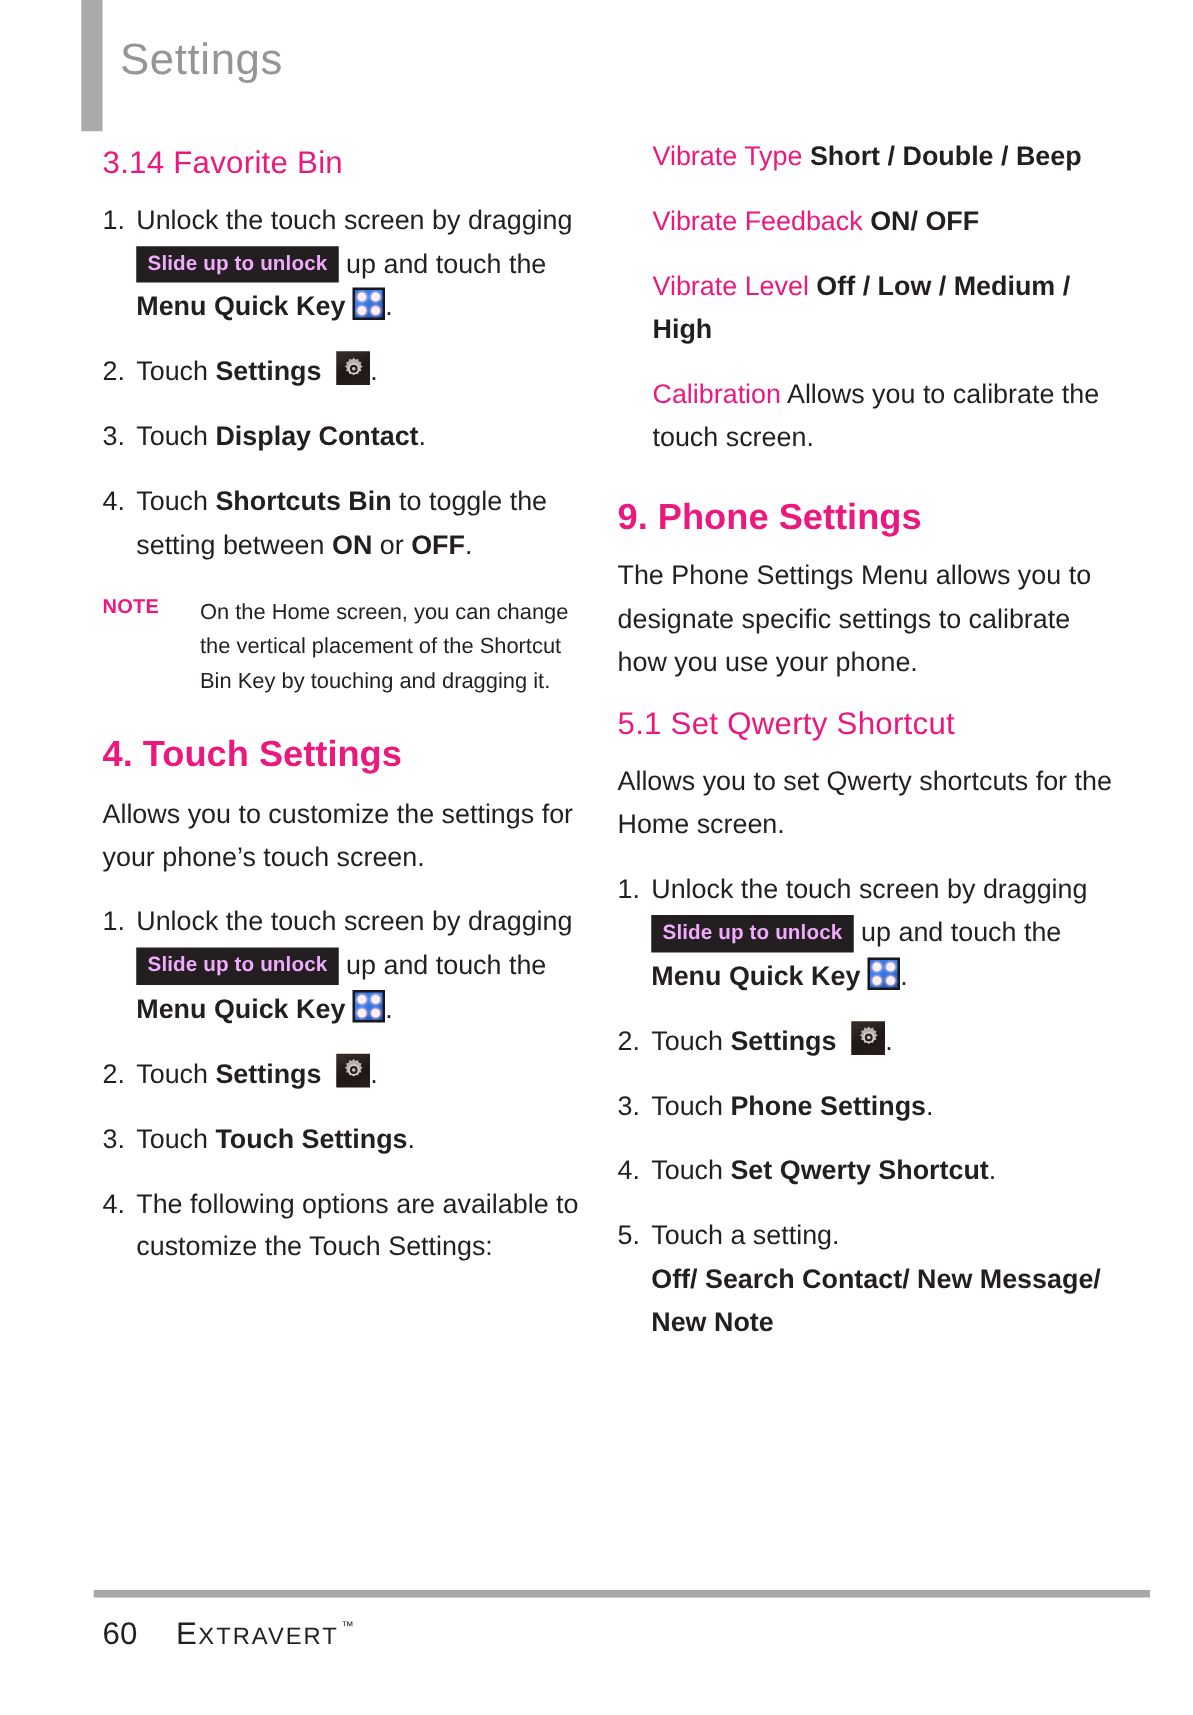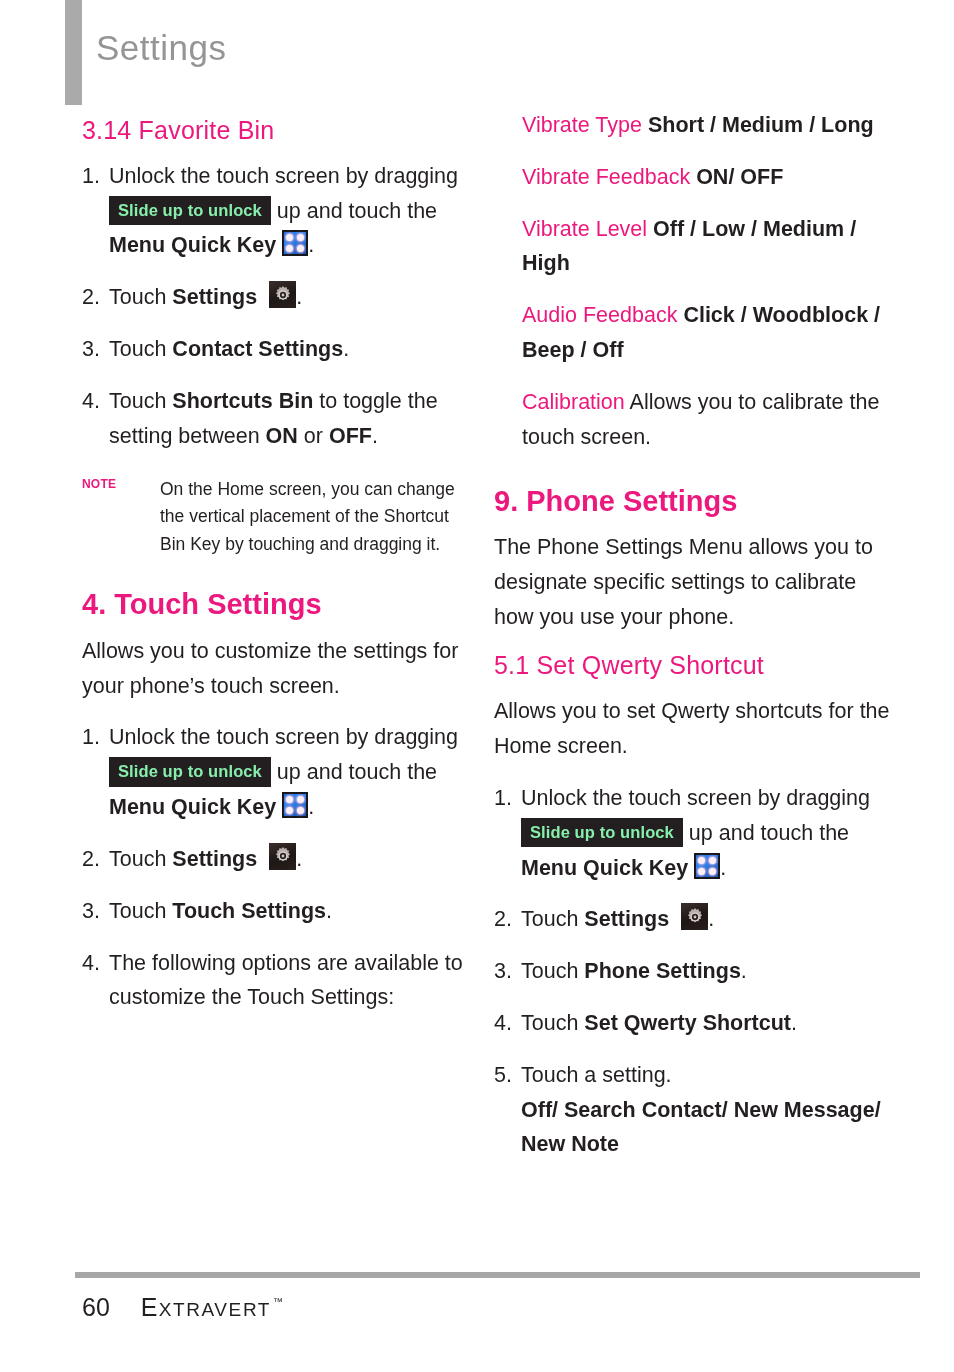--- a/index.html
+++ b/index.html
@@ -106,21 +106,21 @@
     margin: 22px 0 0 0;
     padding-left: 78px;
     min-height: 20px;
   }
   .note-label {
     position: absolute;
     left: 0;
     top: 1px;
     color: #ec187e;
     font-weight: 700;
-    font-size: 12px;
+    font-size: 16px;
     letter-spacing: 0.2px;
   }
   .note-text {
     font-size: 17.5px;
     line-height: 1.58;
     color: #231f20;
   }
 
   
   .opt-list {
@@ -143,21 +143,21 @@
   }
   .opt.indented {
     padding-left: 28px;
     text-indent: 0;
   }
 
   
   .badge-unlock {
     display: inline-block;
     background: #231f20;
-    color: #86efac;
+    color: #f0abfc;
     font-size: 16.5px;
     font-weight: 700;
     line-height: 1;
     padding: 6px 9px 7px 9px;
     vertical-align: 2px;
     white-space: nowrap;
     letter-spacing: 0.1px;
   }
   .icon-inline {
     display: inline-block;
@@ -284,21 +284,21 @@
       <span class="num">2.</span><span>Touch </span><span class="b">Settings</span>&nbsp;&nbsp;<span class="icon-inline ico-gear"><svg width="21" height="21" viewBox="0 0 24 24">
             <g fill="#b9b0aa">
               <path d="M12 1.8l1.6 2.0 2.4-.9.6 2.5 2.5.6-.9 2.4 2.0 1.6-2.0 1.6.9 2.4-2.5.6-.6 2.5-2.4-.9-1.6 2.0-1.6-2.0-2.4.9-.6-2.5-2.5-.6.9-2.4-2.0-1.6 2.0-1.6-.9-2.4 2.5-.6.6-2.5 2.4.9z"></path>
             </g>
             <circle cx="12" cy="12" r="5.2" fill="#d9d2cd"></circle>
             <circle cx="12" cy="12" r="3.6" fill="#2a211e"></circle>
             <circle cx="12" cy="12" r="1.6" fill="#cfc8c3"></circle>
           </svg></span><span>.</span>
     </li>
     <li>
-      <span class="num">3.</span><span>Touch </span><span class="b">Contact Settings</span><span>.</span>
+      <span class="num">3.</span><span>Touch </span><span class="b">Display Contact</span><span>.</span>
     </li>
     <li>
       <span class="num">4.</span><span>Touch </span><span class="b">Shortcuts Bin</span><span> to toggle the setting between </span><span class="b">ON</span><span> or </span><span class="b">OFF</span><span>.</span>
     </li>
   </ol>
 
   <div class="note-block">
     <span class="note-label">NOTE</span>
     <span class="note-text">On the Home screen, you can change the vertical placement of the Shortcut Bin Key by touching and dragging it.</span>
   </div>
@@ -334,35 +334,31 @@
     </li>
   </ol>
 
 </div>
 
 <div class="col col-right">
 
   <div class="opt-list">
     <div class="opt indented">
       <span class="opt-name">Vibrate Type</span>
-      <span class="opt-val">Short / Medium / Long</span>
+      <span class="opt-val">Short / Double / Beep</span>
     </div>
     <div class="opt indented">
       <span class="opt-name">Vibrate Feedback</span>
       <span class="opt-val">ON/ OFF</span>
     </div>
     <div class="opt indented">
       <span class="opt-name">Vibrate Level</span>
       <span class="opt-val">Off / Low / Medium / High</span>
     </div>
     <div class="opt indented">
-      <span class="opt-name">Audio Feedback</span>
-      <span class="opt-val">Click / Woodblock / Beep / Off</span>
-    </div>
-    <div class="opt indented">
       <span class="opt-name">Calibration</span>
       <span>Allows you to calibrate the touch screen.</span>
     </div>
   </div>
 
   <h2 class="heading-major">9. Phone Settings</h2>
 
   <p class="body">The Phone Settings Menu allows you to designate specific settings to calibrate how you use your phone.</p>
 
   <h2 class="heading-sub">5.1 Set Qwerty Shortcut</h2>

